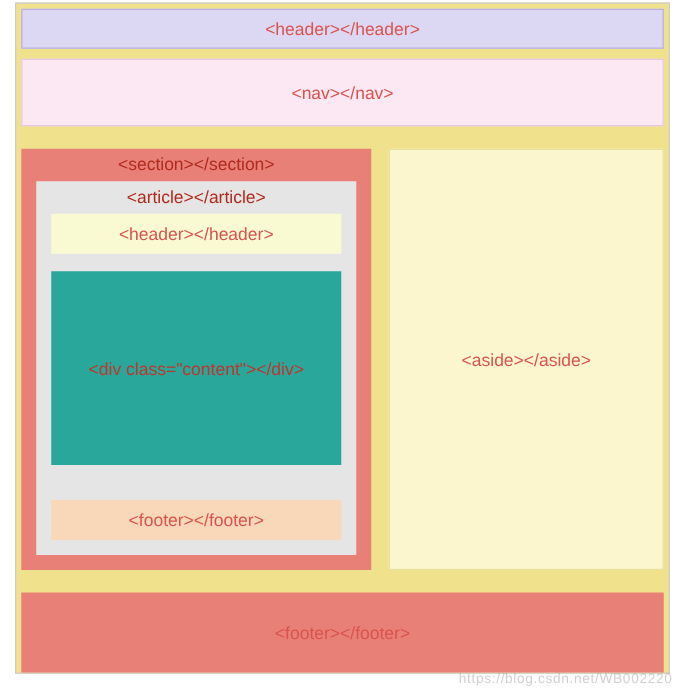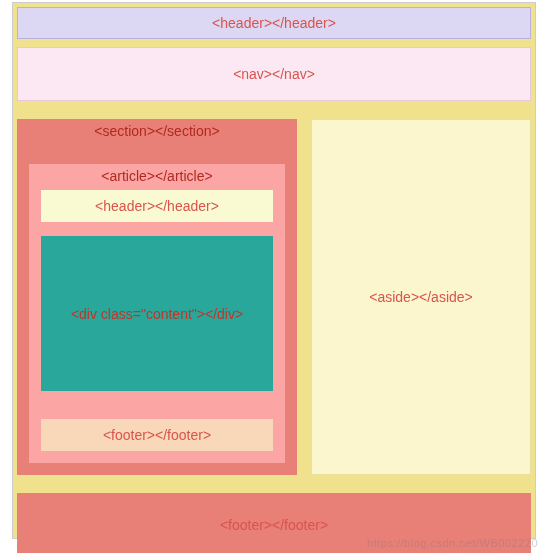--- a/index.html
+++ b/index.html
@@ -44,23 +44,22 @@
     background: #e98078;
     width: 280px;
     padding: 0 12px 12px 12px;
   }
   .section-label {
     text-align: center;
     color: #b02a1e;
     padding: 4px 0 6px 0;
   }
   .article {
-    background: #fca5a5;
+    background: #e5e5e5;
     padding: 0 12px 12px 12px;
-    margin-top: 19px;
   }
   .article-label {
     text-align: center;
     color: #b02a1e;
     padding: 4px 0 6px 0;
   }
   .art-header {
     background: #fafad2;
     height: 32px;
     display: flex; align-items: center; justify-content: center;

